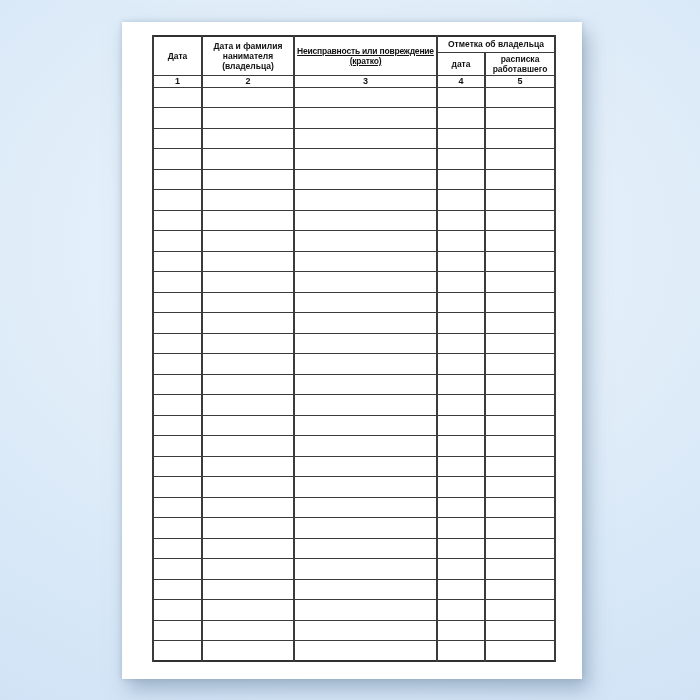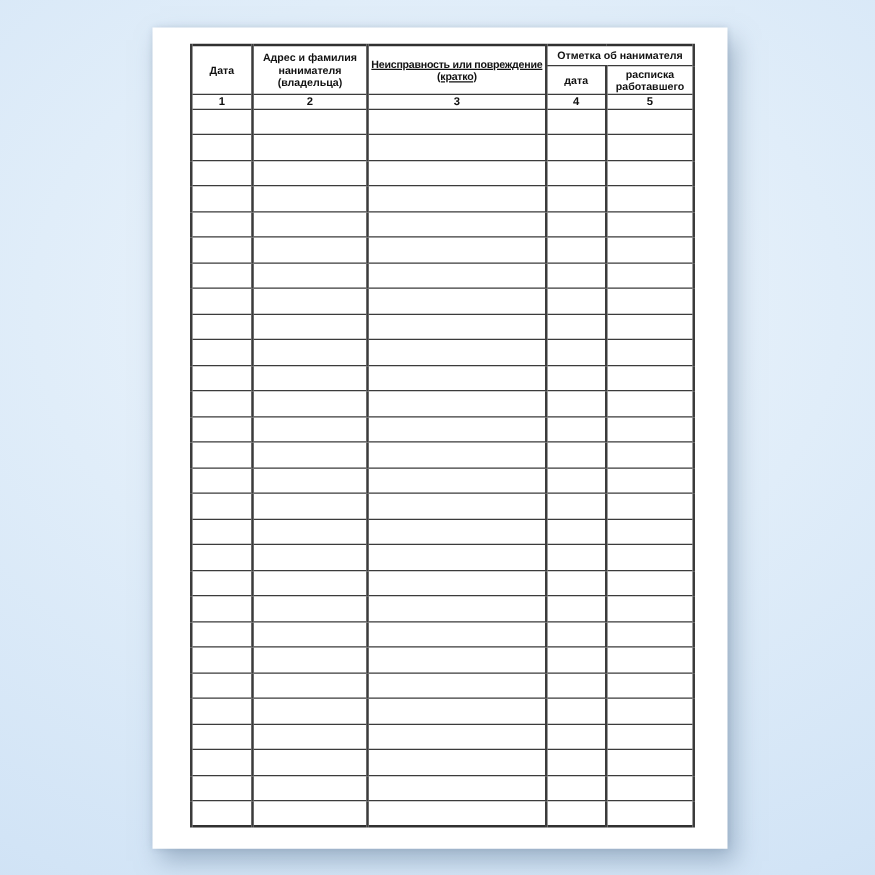--- a/index.html
+++ b/index.html
@@ -72,26 +72,26 @@
       <colgroup>
         <col style="width:49px">
         <col style="width:92px">
         <col style="width:143px">
         <col style="width:48px">
         <col style="width:70px">
       </colgroup>
       <thead>
         <tr class="r-group">
           <th rowspan="2">Дата</th>
-          <th rowspan="2" class="multiline">Адрес и фамилия
+          <th rowspan="2" class="multiline">Дата и фамилия
 нанимателя
 (владельца)</th>
           <th rowspan="2" class="multiline tight">Неисправность или повреждение
 (кратко)</th>
-          <th colspan="2">Отметка об нанимателя</th>
+          <th colspan="2">Отметка об владельца</th>
         </tr>
         <tr class="r-sub">
           <th>дата</th>
           <th class="multiline">расписка
 работавшего</th>
         </tr>
         <tr class="r-num">
           <th>1</th>
           <th>2</th>
           <th>3</th>

